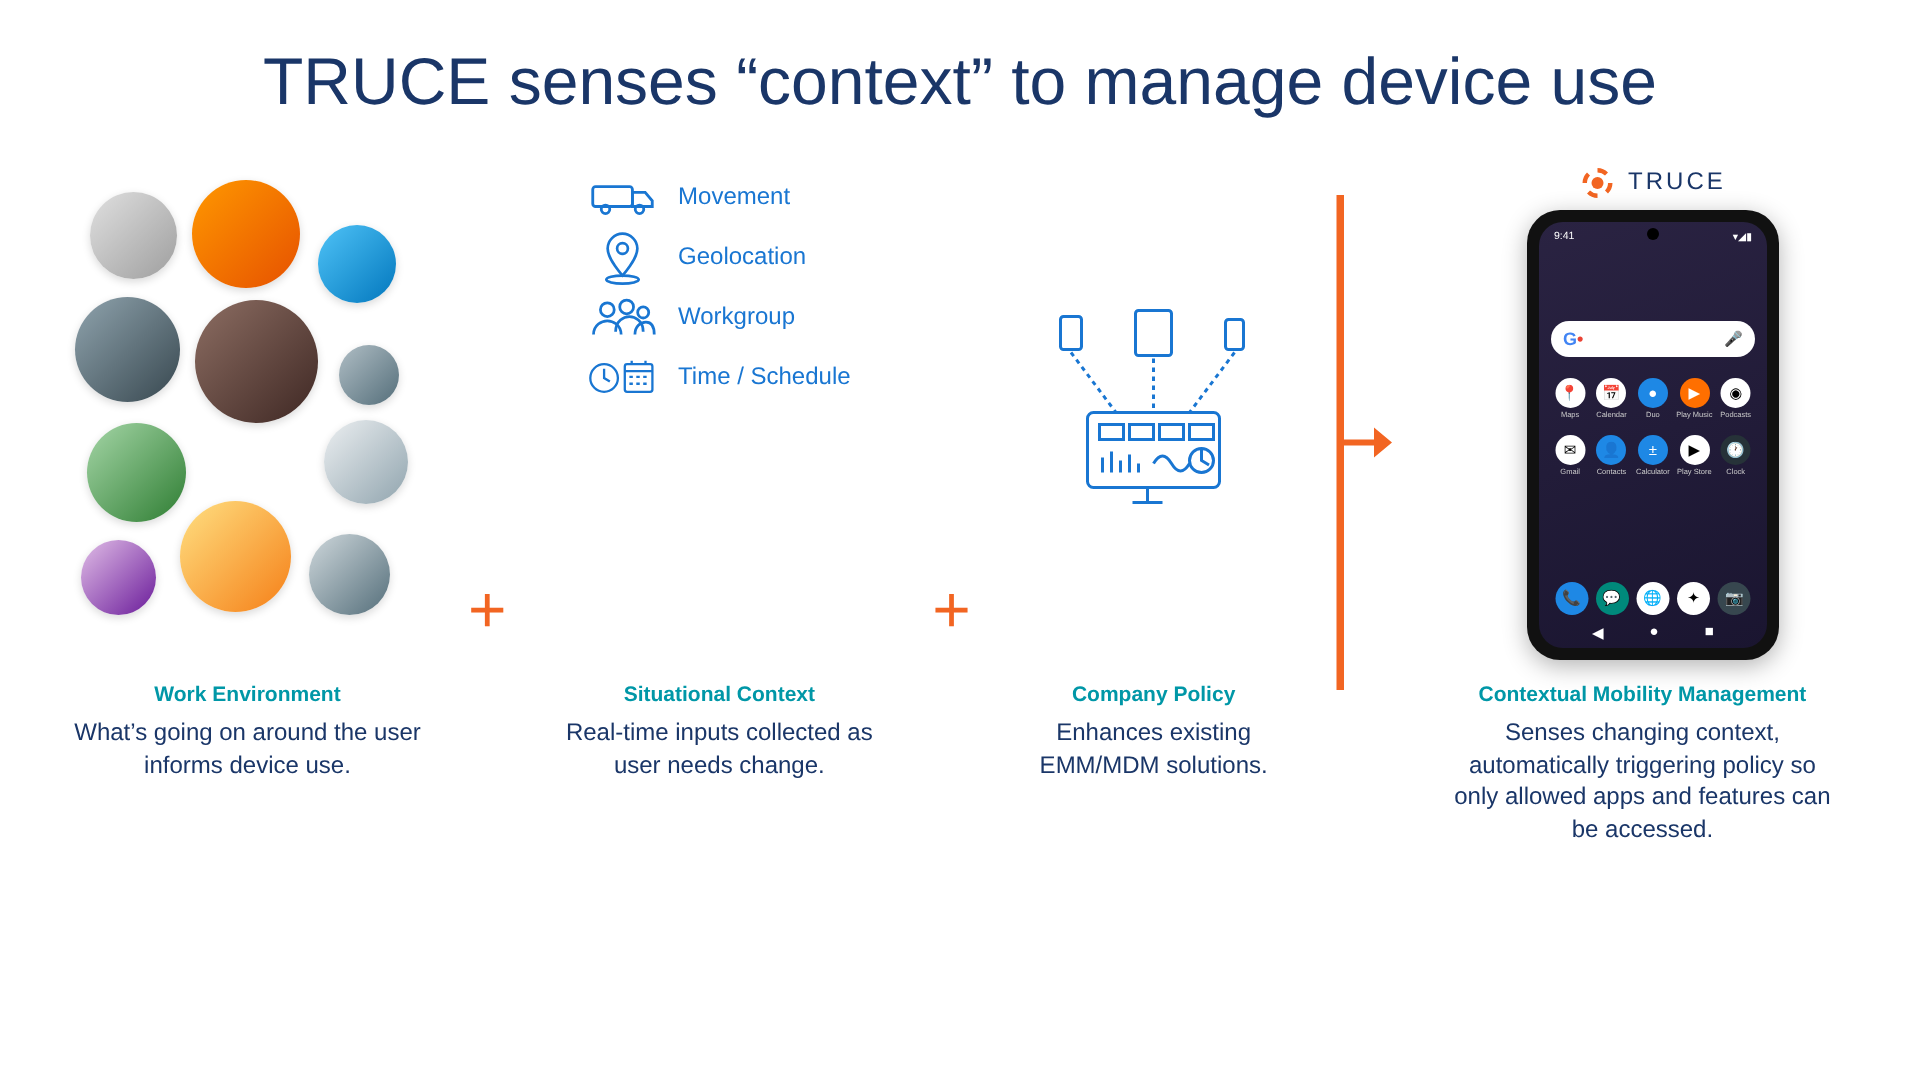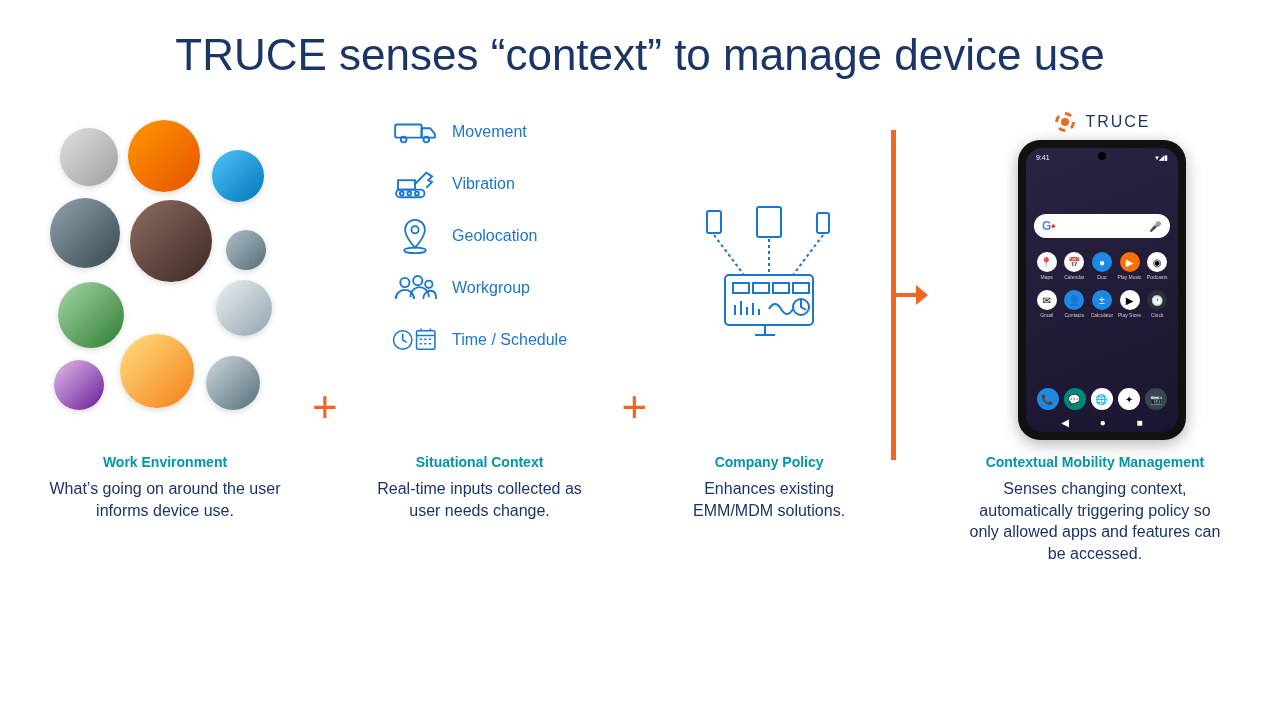--- a/index.html
+++ b/index.html
@@ -8,21 +8,21 @@
   .title { font-size: 44px; color: #1a3668; text-align: center; font-weight: 400; margin-bottom: 30px; }
   .row { display: flex; align-items: flex-start; justify-content: space-between; gap: 10px; }
   .col { display: flex; flex-direction: column; align-items: center; text-align: center; }
   .col-img { height: 330px; display: flex; flex-direction: column; justify-content: center; align-items: center; }
   .plus { color: #f26522; font-size: 44px; font-weight: 300; align-self: center; margin-top: 140px; }
   .bar-arrow { display: flex; align-items: center; margin-top: 20px; }
   .vbar { width: 5px; height: 330px; background: #f26522; }
   .arrow { margin-left: -2px; }
   .col h3 { color: #0097a7; font-size: 14px; font-weight: 700; margin-top: 14px; margin-bottom: 8px; }
   .col p { color: #1a3668; font-size: 16px; line-height: 1.35; max-width: 260px; }
-  .context-list { display: flex; flex-direction: column; gap: 16px; align-items: flex-start; }
+  .context-list { display: flex; flex-direction: column; gap: 4px; align-items: flex-start; }
   .ctx-item { display: flex; align-items: center; gap: 14px; }
   .ctx-icon { width: 46px; height: 36px; display: flex; align-items: center; justify-content: center; }
   .ctx-label { color: #1976d2; font-size: 16px; font-weight: 500; }
   .bubbles { position: relative; width: 230px; height: 310px; }
   .bubble { position: absolute; border-radius: 50%; background: linear-gradient(135deg, #b0bec5 0%, #607d8b 100%); box-shadow: 0 2px 6px rgba(0,0,0,0.15); }
   .bubble.b1 { width: 58px; height: 58px; left: 10px; top: 8px; background: linear-gradient(135deg,#e0e0e0,#9e9e9e); }
   .bubble.b2 { width: 72px; height: 72px; left: 78px; top: 0px; background: linear-gradient(135deg,#ff9800,#e65100); }
   .bubble.b3 { width: 52px; height: 52px; left: 162px; top: 30px; background: linear-gradient(135deg,#4fc3f7,#0277bd); }
   .bubble.b4 { width: 70px; height: 70px; left: 0px; top: 78px; background: linear-gradient(135deg,#90a4ae,#37474f); }
   .bubble.b5 { width: 82px; height: 82px; left: 80px; top: 80px; background: linear-gradient(135deg,#8d6e63,#3e2723); }
@@ -97,35 +97,20 @@
                     <path d="M31 14 h9 l5 6 v4 h-14z"></path>
                     <circle cx="12" cy="26" r="3"></circle>
                     <circle cx="36" cy="26" r="3"></circle>
                   </g>
                 </svg>
             </span>
             <span class="ctx-label">Movement</span>
           </div>
           <div class="ctx-item">
             <span class="ctx-icon">
-              <svg viewBox="0 0 48 36" width="46" height="34">
-                  <g fill="none" stroke="#1976d2" stroke-width="2">
-                    <rect x="6" y="14" width="18" height="10"></rect>
-                    <rect x="4" y="24" width="30" height="8" rx="4"></rect>
-                    <circle cx="10" cy="28" r="2"></circle>
-                    <circle cx="18" cy="28" r="2"></circle>
-                    <circle cx="26" cy="28" r="2"></circle>
-                    <path d="M24 18 l12 -12 l6 4 l-4 4 l4 2 l-6 6"></path>
-                  </g>
-                </svg>
-            </span>
-            <span class="ctx-label">Vibration</span>
-          </div>
-          <div class="ctx-item">
-            <span class="ctx-icon">
               <svg viewBox="0 0 40 44" width="36" height="40">
                   <g fill="none" stroke="#1976d2" stroke-width="2">
                     <path d="M20 4 c-6 0 -11 5 -11 11 c0 8 11 20 11 20 s11 -12 11 -20 c0 -6 -5 -11 -11 -11z"></path>
                     <circle cx="20" cy="15" r="4"></circle>
                     <ellipse cx="20" cy="38" rx="12" ry="3"></ellipse>
                   </g>
                 </svg>
             </span>
             <span class="ctx-label">Geolocation</span>
           </div>

